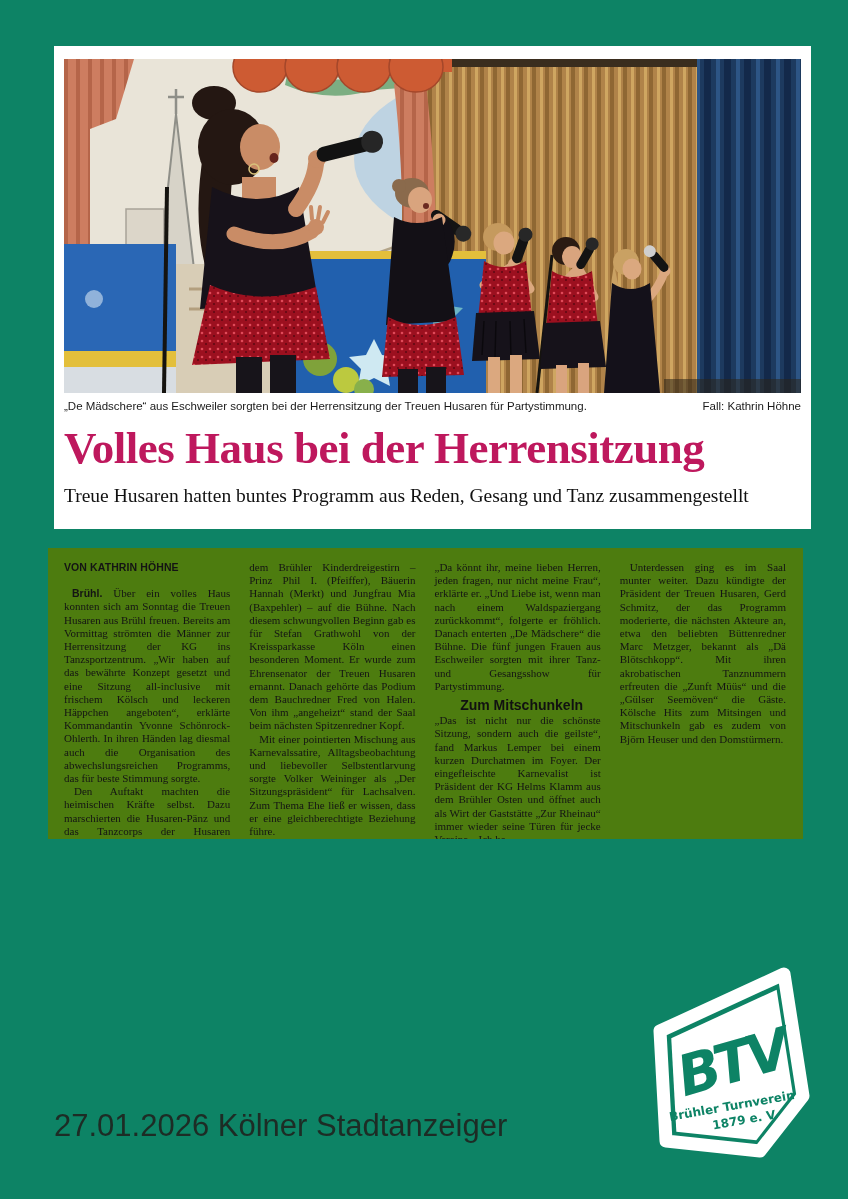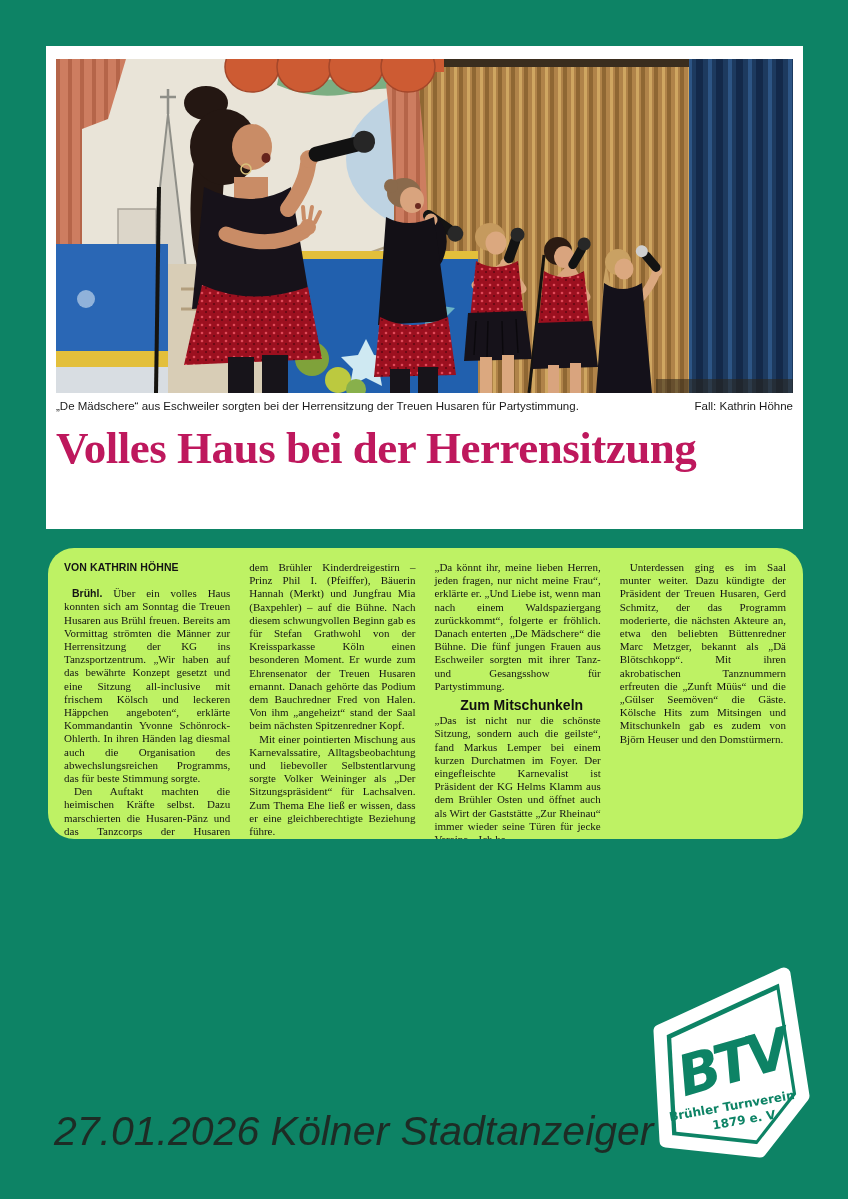--- a/index.html
+++ b/index.html
@@ -2,63 +2,63 @@
 <html><head>
 <meta charset="utf-8">
 <style>
   html,body { margin:0; padding:0; }
   body {
     width:848px; height:1199px; position:relative; overflow:hidden;
     background:#0D8365;
     font-family:"Liberation Sans", sans-serif;
   }
   .top-card {
-    position:absolute; left:46px; top:46px; width:757px; height:483px;
+    position:absolute; left:54px; top:46px; width:757px; height:483px;
     background:#ffffff; box-sizing:border-box; padding:13px 10px;
   }
   .photo { width:737px; height:334px; display:block; }
   .caption-row {
     display:flex; justify-content:space-between; margin-top:7px;
     font-size:11.5px; color:#1a1a1a;
   }
   .headline {
     font-family:"Liberation Serif", serif; font-weight:bold;
     font-size:45px; line-height:1.02; letter-spacing:-0.5px;
     color:#be185d; margin:14px 0 0 0;
   }
   .subheadline {
     font-family:"Liberation Serif", serif; font-size:19.5px;
     color:#111; margin-top:13px;
   }
   .text-card {
     position:absolute; left:48px; top:548px; width:755px; height:291px;
-    background:#bef264; box-sizing:border-box;
+    background:#4d7c0f; box-sizing:border-box;
     padding:13px 17px 12px 16px;
-    display:flex; gap:19px; overflow:hidden;border-radius:26px;
+    display:flex; gap:19px; overflow:hidden;
   }
   .col {
     flex:1 1 0; font-family:"Liberation Serif", serif;
     font-size:11px; line-height:13.2px; color:#141414; text-align:justify;
   }
   .col p { margin:0; }
   .col p.p-indent { text-indent:10px; }
   .col .p-byline {
     font-family:"Liberation Sans", sans-serif; font-weight:bold;
     font-size:10.5px; margin:0 0 13px 0; letter-spacing:0.1px; text-align:left;
   }
   .col h4.p-subhead {
     font-family:"Liberation Sans", sans-serif; font-weight:bold;
     font-size:14px; margin:6px 0 2px 8px; text-align:center; color:#111;
   }
   .lead-bold {
     font-family:"Liberation Sans", sans-serif; font-weight:bold; font-size:10.5px;margin-left:8px;
   }
   .footer-text {
     position:absolute; left:54px; top:1108px;
-    font-size:41px; color:#1d2c25;font-style:italic;
+    font-size:31px; color:#1d2c25;
   }
   .logo { position:absolute; left:642px; top:960px; width:185px; height:205px; }
 </style>
 </head>
 <body>
 
 <div class="top-card">
 
   <svg class="photo" viewBox="0 0 737 334" preserveAspectRatio="none" aria-label="stage photo">
     <defs>
@@ -223,20 +223,21 @@
 
     <rect x="600" y="320" width="137" height="14" fill="#2c2417" opacity="0.55"></rect>
   </svg>
 
   <div class="caption-row">
     <span>„De Mädschere“ aus Eschweiler sorgten bei der Herrensitzung der Treuen Husaren für Partystimmung.</span>
     <span>Fall: Kathrin Höhne</span>
   </div>
 
   <h1 class="headline">Volles Haus bei der Herrensitzung</h1>
+  <div class="subheadline">Treue Husaren hatten buntes Programm aus Reden, Gesang und Tanz zusammengestellt</div>
 </div>
 
 <div class="text-card">
   <div class="col">
       <p class="p-byline">VON KATHRIN HÖHNE</p>
       <p class="p-lead"><span class="lead-bold">Brühl. </span>Über ein volles Haus konnten sich am Sonntag die Treuen Husaren aus Brühl freuen. Bereits am Vormittag strömten die Männer zur Herrensitzung der KG ins Tanzsportzentrum. „Wir haben auf das bewährte Konzept gesetzt und eine Sitzung all-inclusive mit frischem Kölsch und leckeren Häppchen angeboten“, erklärte Kommandantin Yvonne Schönrock-Ohlerth. In ihren Händen lag diesmal auch die Organisation des abwechslungsreichen Programms, das für beste Stimmung sorgte.</p>
       <p class="p-indent">Den Auftakt machten die heimischen Kräfte selbst. Dazu marschierten die Husaren-Pänz und das Tanzcorps der Husaren zusammen mit</p>
     </div>
   <div class="col">
       <p class="p-para">dem Brühler Kinderdreigestirn – Prinz Phil I. (Pfeiffer), Bäuerin Hannah (Merkt) und Jungfrau Mia (Baxpehler) – auf die Bühne. Nach diesem schwungvollen Beginn gab es für Stefan Grathwohl von der Kreissparkasse Köln einen besonderen Moment. Er wurde zum Ehrensenator der Treuen Husaren ernannt. Danach gehörte das Podium dem Bauchredner Fred von Halen. Von ihm „angeheizt“ stand der Saal beim nächsten Spitzenredner Kopf.</p>

